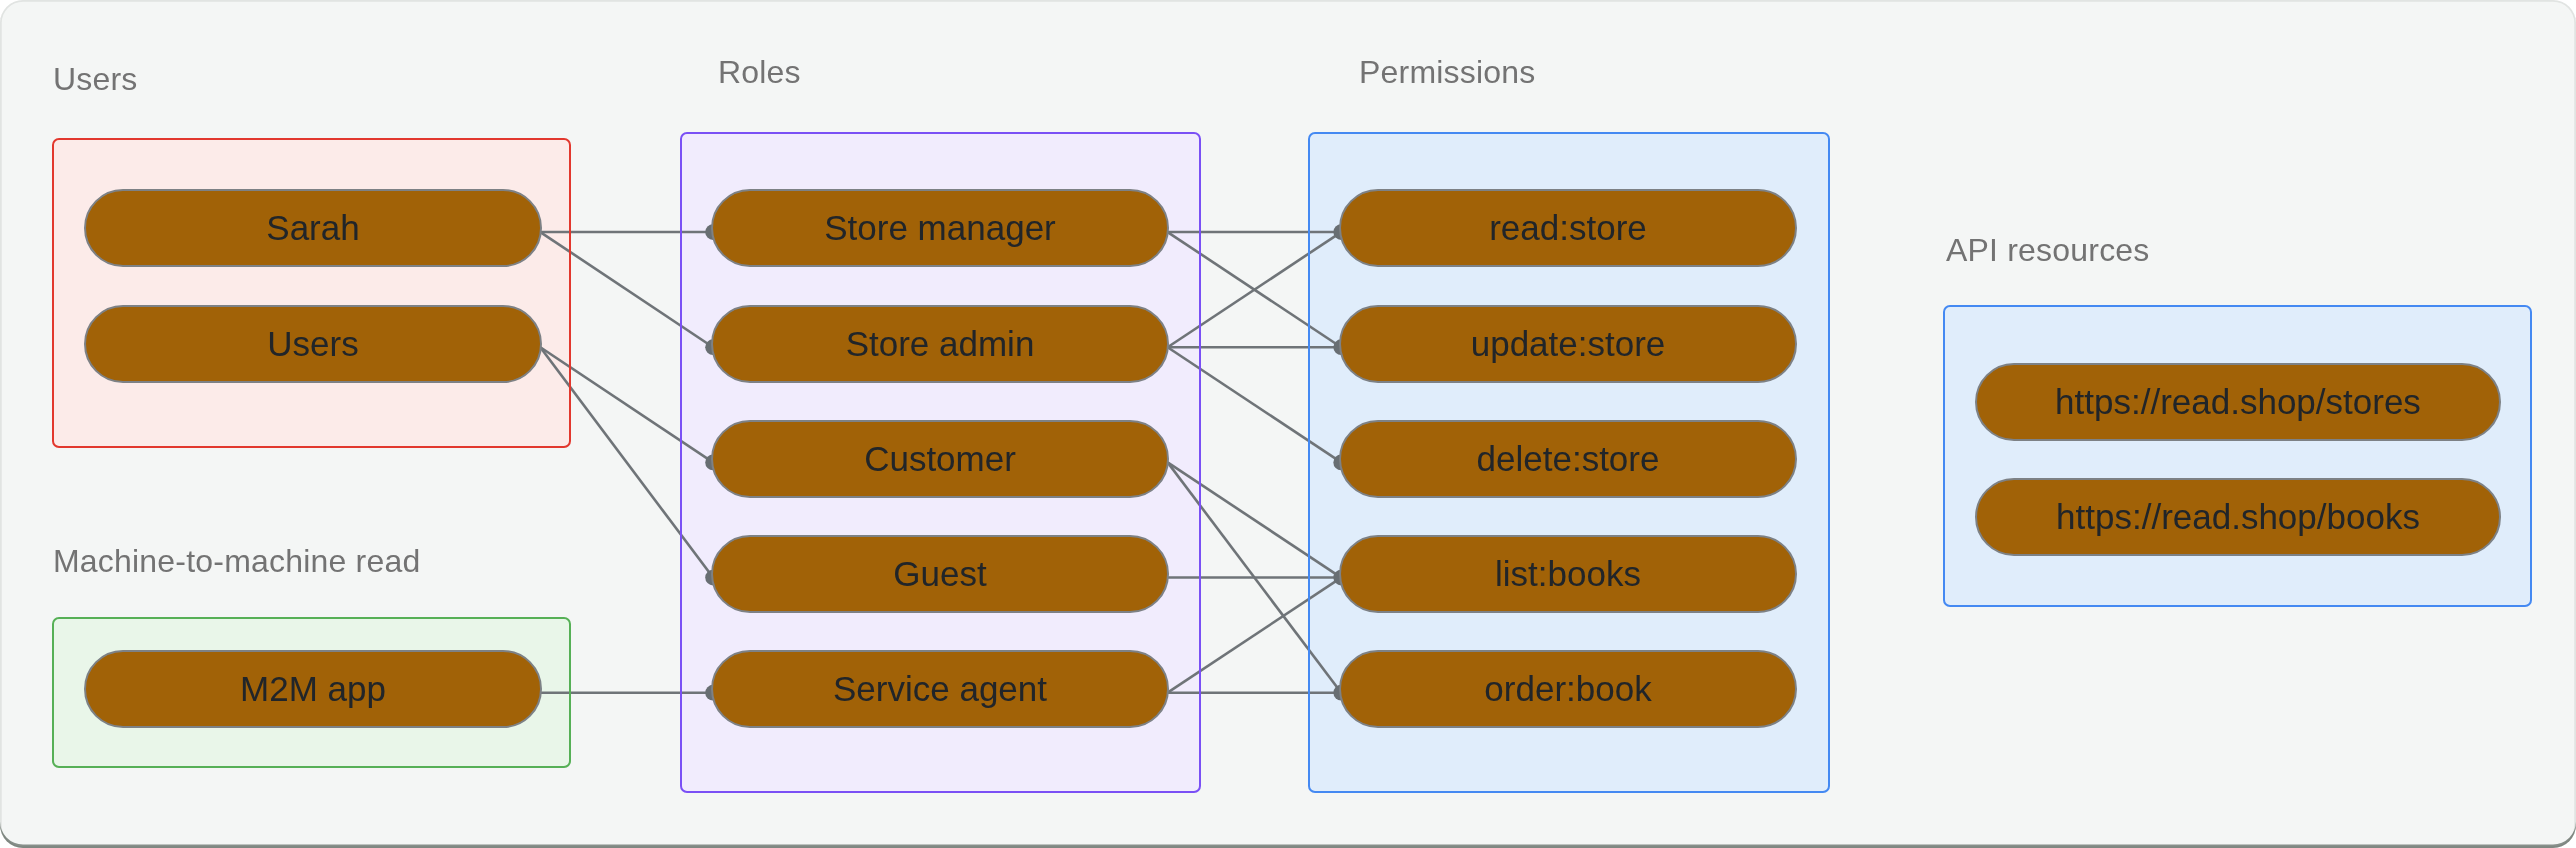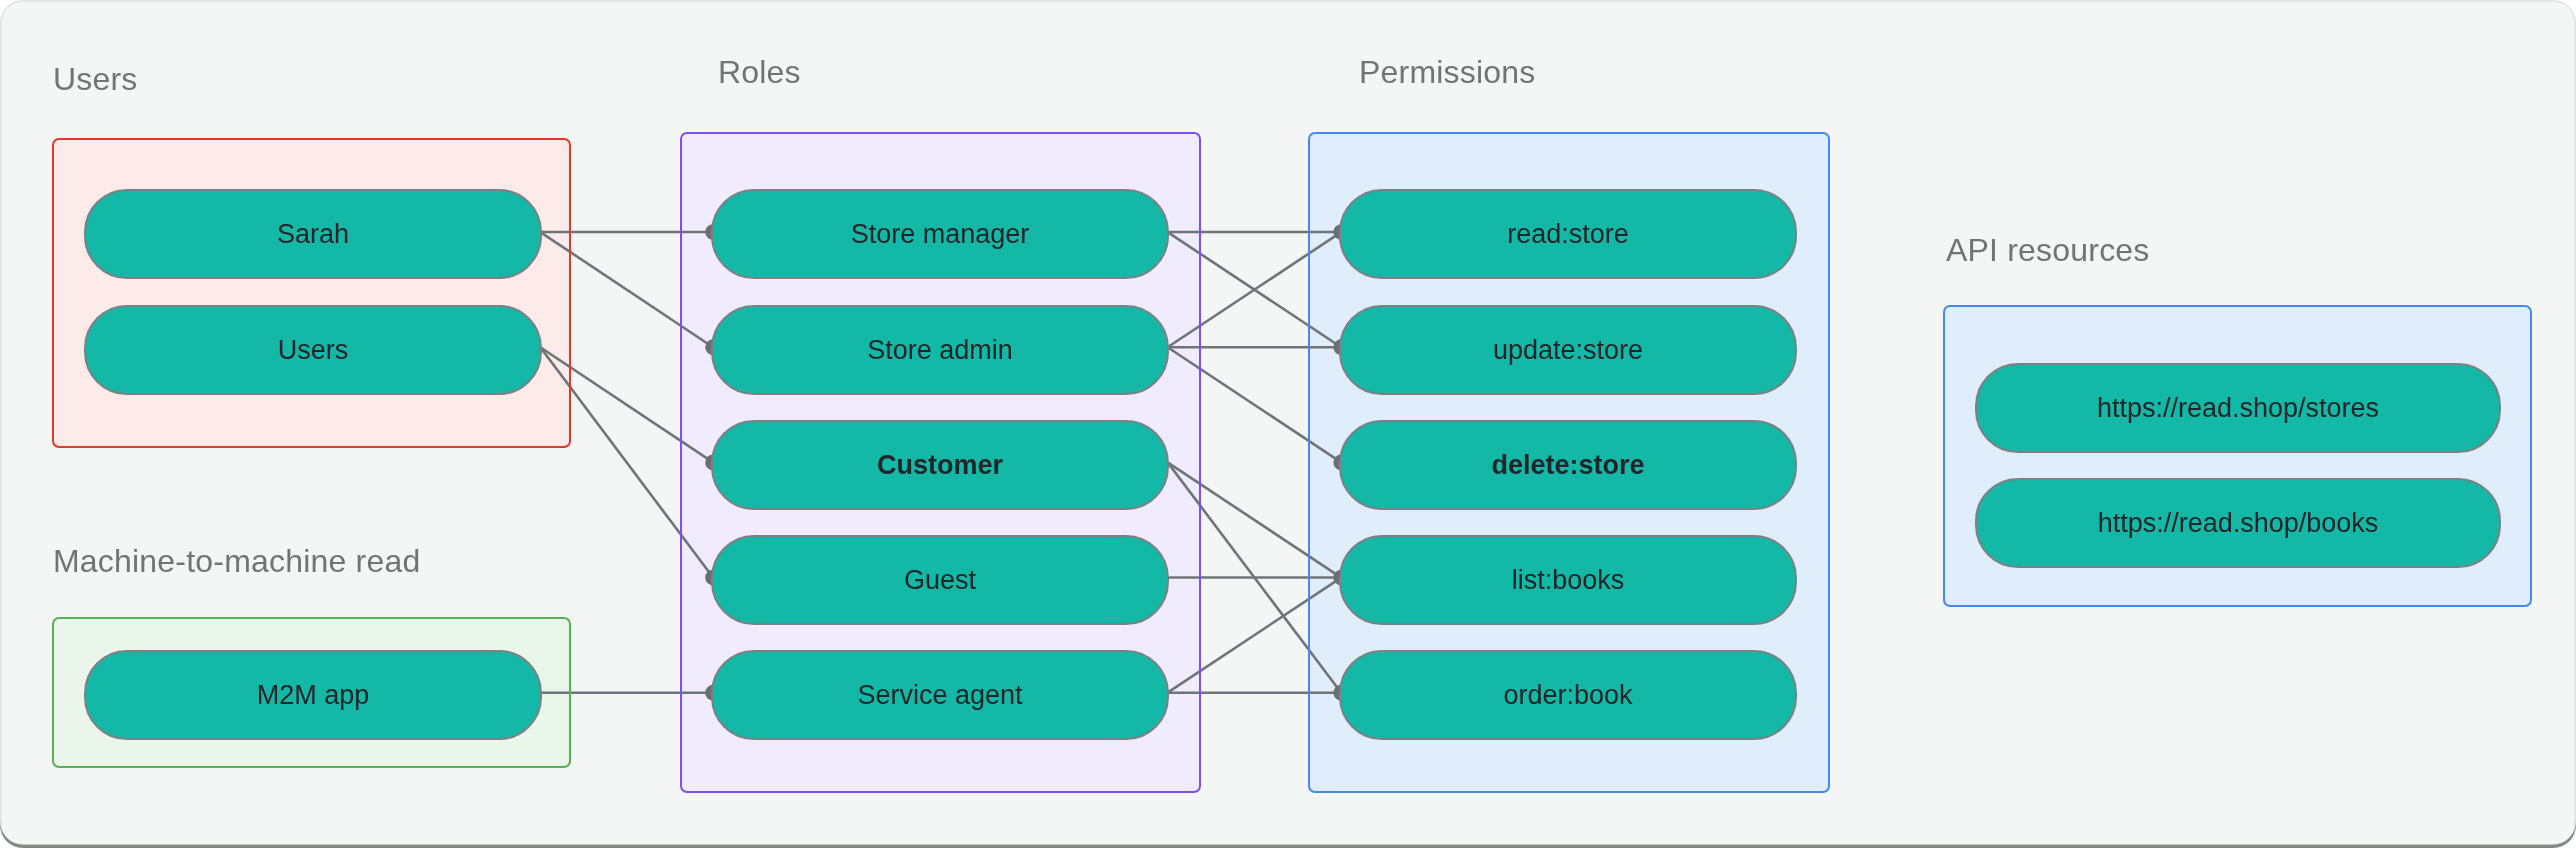--- a/index.html
+++ b/index.html
@@ -35,30 +35,30 @@
     white-space:nowrap;
   }
   .glabel.users{left:53px;top:61px;}
   .glabel.m2m{left:53px;top:543px;}
   .glabel.roles{left:718px;top:54px;}
   .glabel.perms{left:1359px;top:54px;}
   .glabel.api{left:1946px;top:232px;}
   
   .node{
     position:absolute;z-index:4;box-sizing:border-box;
-    height:90px;border-radius:43px;
-    background:#14b8a6;border:2.6px solid #7d8185;
+    height:78px;border-radius:43px;
+    background:#a16207;border:2.6px solid #7d8185;
     display:flex;align-items:center;justify-content:center;
-    font-size:27px;color:#212529;white-space:nowrap;
+    font-size:35px;color:#212529;white-space:nowrap;
   }
   .col-u{left:84px;width:458px;}
   .col-r{left:711px;width:458px;text-align:center;}
   .col-p{left:1339px;width:458px;}
   .col-a{left:1975px;width:526px;}
-  .row1{top:189px;} .row2{top:305px;} .row3{top:420px;font-weight:bold;}
+  .row1{top:189px;} .row2{top:305px;} .row3{top:420px;}
   .row4{top:535px;} .row5{top:650px;}
   .rowa1{top:363px;} .rowa2{top:478px;}
 </style>
 </head>
 <body>
 
 <div class="card">
 
   <div class="gfill users"></div>
   <div class="gfill m2m"></div>

